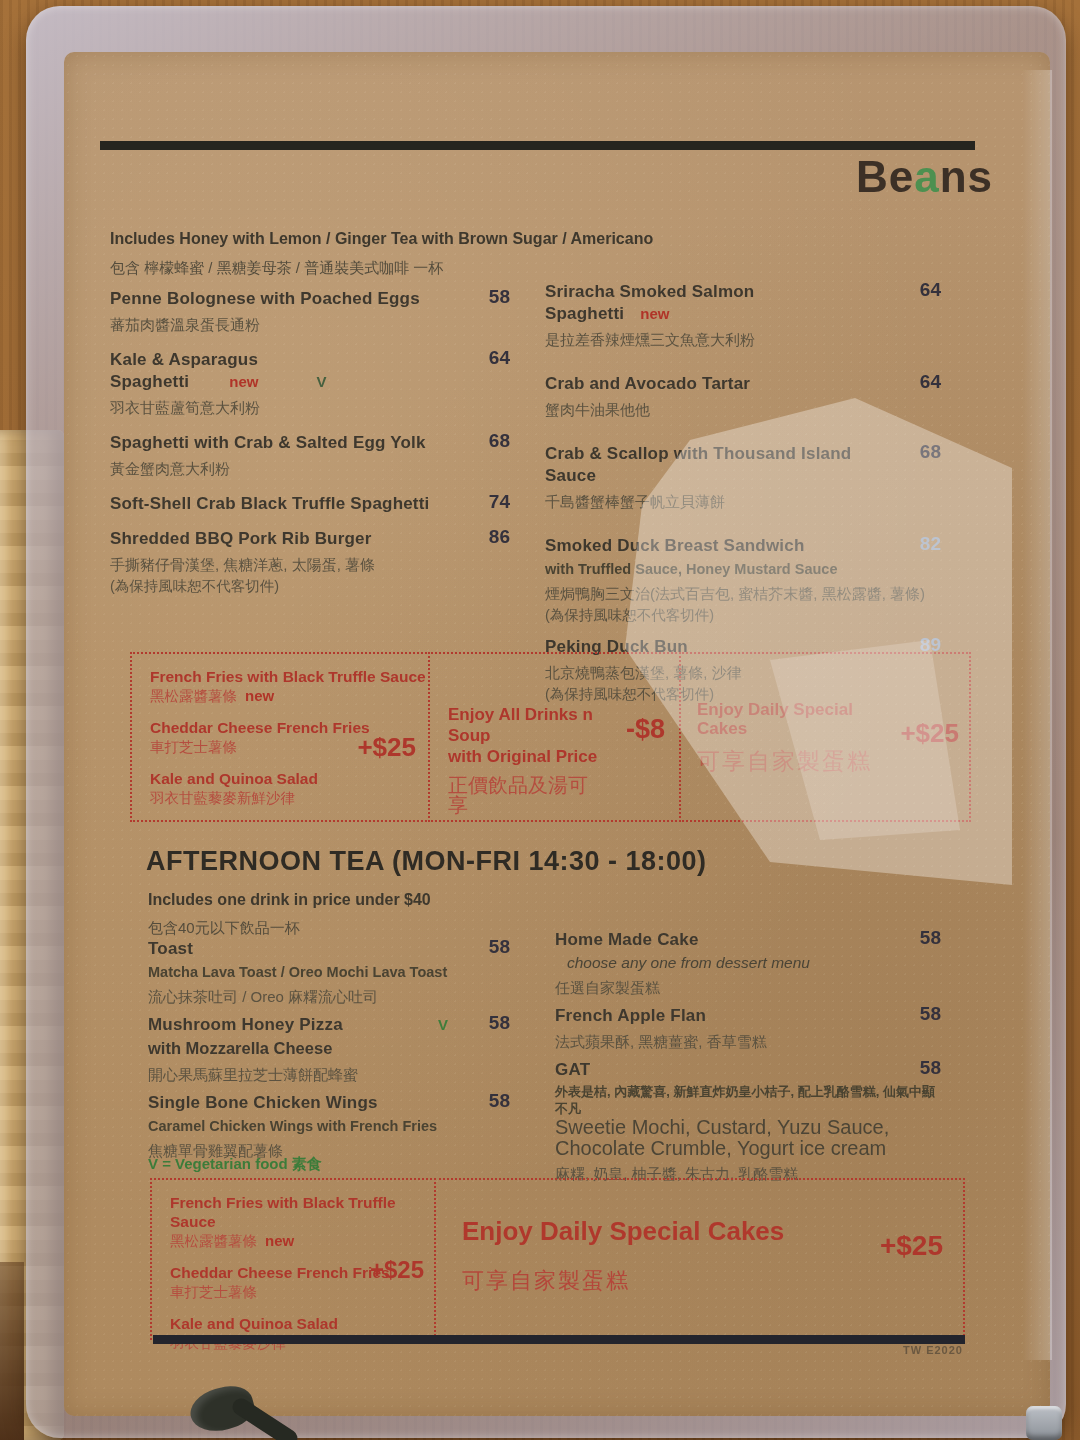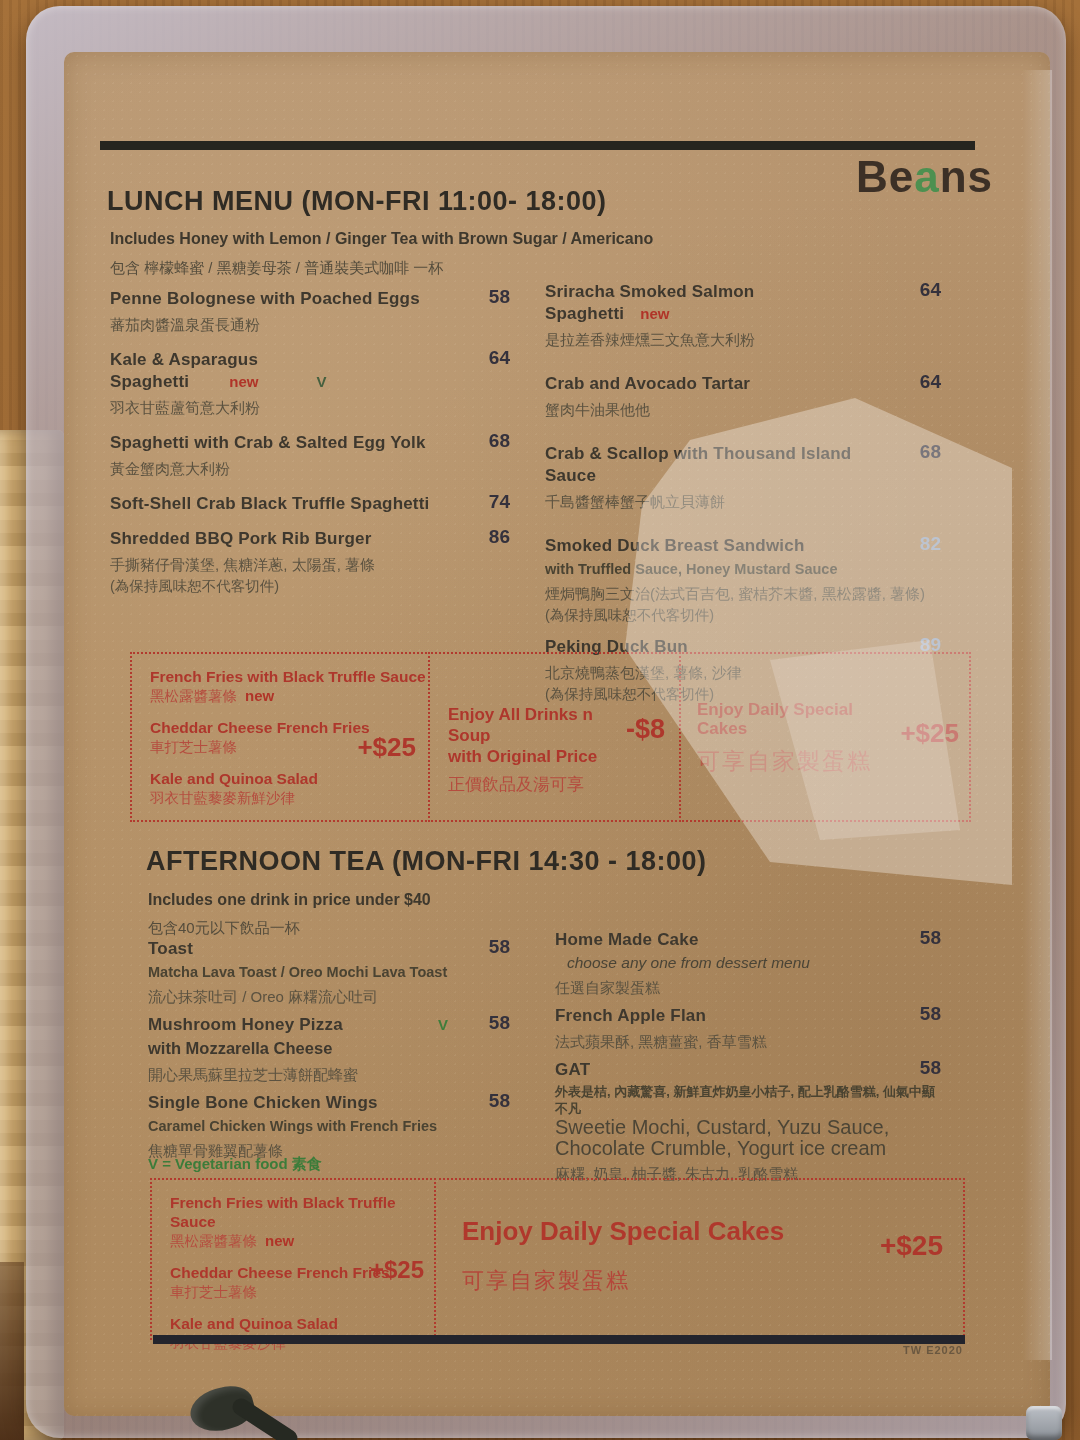--- a/index.html
+++ b/index.html
@@ -100,21 +100,21 @@
   .qb2{width:531px;margin-left:-2px;}
   .pgroup{margin-bottom:12px;}
   .pline-en{font-size:15.5px;font-weight:bold;color:#ae372c;line-height:19px;}
   .pline-zh{font-size:14.5px;color:#b54d3f;line-height:20px;}
   .pprice{position:absolute;font-weight:bold;color:#ae372c;}
   .pb1 .pprice{right:12px;top:78px;font-size:26px;}
   .pb2 .pprice{right:14px;top:60px;font-size:27px;}
   .pb3 .pprice{right:10px;top:64px;font-size:26px;}
   .qb1 .pprice{right:10px;top:76px;font-size:24px;}
   .pb2 .pline-en{font-size:17px;line-height:21px;}
-  .pb2 .pline-zh{margin-top:8px;font-size:17px;}
+  .pb2 .pline-zh{margin-top:8px;font-size:20px;}
   .pb3 .pline-en{font-size:17px;opacity:.8;}
   .pb3 .pline-zh{margin-top:13px;font-size:23px;letter-spacing:2px;opacity:.75;}
   .qb2 .en{position:absolute;left:26px;top:36px;font-size:26px;font-weight:bold;color:#b0382c;}
   .qb2 .zh2{position:absolute;left:26px;top:86px;font-size:22px;color:#b4473a;letter-spacing:2px;}
   .qb2 .pprice{right:20px;top:50px;font-size:28px;}
   .code{position:absolute;left:903px;top:1344px;font-size:11px;font-weight:bold;color:rgba(95,80,60,.85);z-index:4;letter-spacing:1px;}
   
   .clip-head{position:absolute;left:190px;top:1388px;width:64px;height:42px;background:#2e3129;border-radius:52% 48% 45% 55%;transform:rotate(-16deg);z-index:7;box-shadow:inset 5px 4px 7px rgba(255,255,255,.14);}
   .clip-stem{position:absolute;left:228px;top:1414px;width:74px;height:17px;background:#262922;transform:rotate(33deg);border-radius:9px;z-index:7;}
   .hinge{position:absolute;left:1026px;top:1406px;width:36px;height:34px;background:linear-gradient(180deg,#bcc0c6,#8b9097);border-radius:7px;z-index:7;box-shadow:inset 0 -4px 5px rgba(0,0,0,.35), inset 0 3px 3px rgba(255,255,255,.5);}
@@ -123,21 +123,20 @@
 <body>
 
 <div class="stage">
   <div class="board"></div>
   <div class="wood-dark"></div>
   <div class="sleeve"></div>
   <div class="paper"></div>
 
   <div class="top-rule"></div>
 
-  <div class="h-main h-lunch">LUNCH MENU (MON-FRI 11:00- 18:00)</div>
   <div class="logo"><span>Be</span><span class="a">a</span><span>ns</span></div>
 
   <div class="sub-en se1">Includes Honey with Lemon / Ginger Tea with Brown Sugar / Americano</div>
   <div class="sub-zh sz1">包含 檸檬蜂蜜 / 黑糖姜母茶 / 普通裝美式咖啡 一杯</div>
 
   <div class="col col-l1">
     <div class="item">
       <div class="irow"><span class="iname">Penne Bolognese with Poached Eggs</span><span class="price">58</span></div>
       <div class="zh">蕃茄肉醬溫泉蛋長通粉</div>
     </div>

